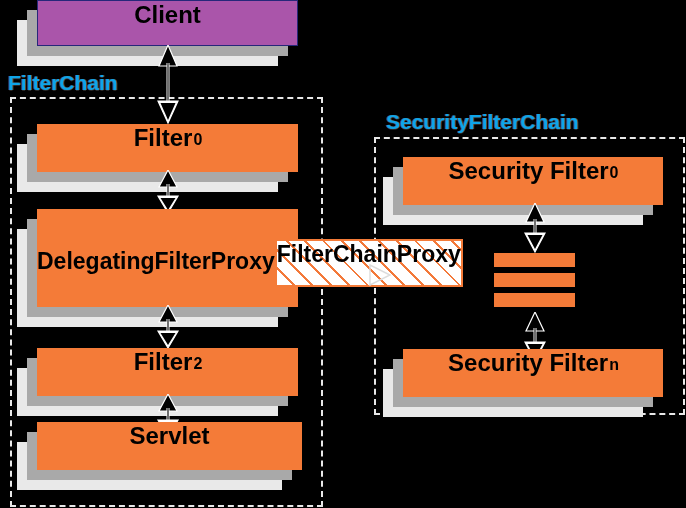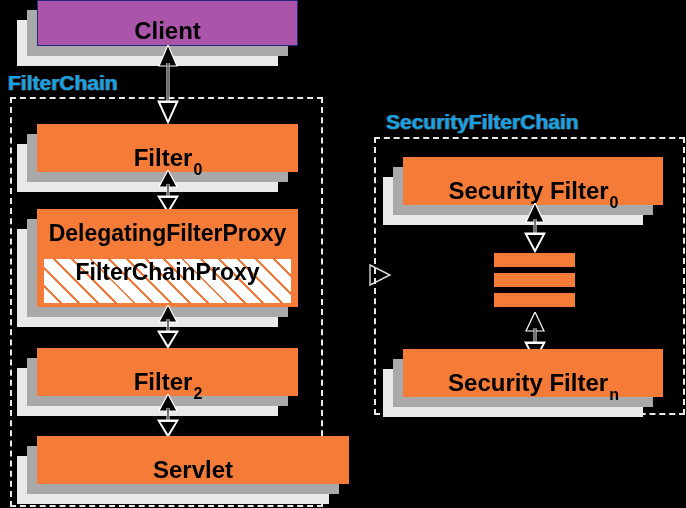--- a/index.html
+++ b/index.html
@@ -57,36 +57,36 @@
     background: #a9a9a9;
   }
   .node .face {
     position: absolute;
     left: 0;
     top: 0;
     width: 100%;
     height: 100%;
     box-sizing: border-box;
     display: flex;
-    align-items: flex-end;
+    align-items: flex-start;
     justify-content: center;
     background: #f47b38;
     color: #000000;
     font-size: 24px;
     font-weight: bold;
     white-space: nowrap;
   }
   .node.purple .face {
     background: #aa55aa;
     border: 1px solid #27277a;
   }
   .node.stacked .face {
     align-items: flex-start;
     padding-top: 5px;
-    flex-direction: column;
+    flex-direction: row;
     justify-content: flex-start;
     align-items: center;
   }
 
   .sub {
     font-size: 16px;
     vertical-align: sub;
     position: relative;
     top: 7px;
     left: 1px;
@@ -218,21 +218,21 @@
   <div class="arrow" style="left:156px; top:394px;">
     <svg width="24" height="44" viewBox="0 0 24 44">
       <polygon points="12,0 21,17 3,17" fill="#000000" stroke="#ffffff" stroke-width="1.2"></polygon>
       <line x1="12" y1="14" x2="12" y2="30" stroke="#ffffff" stroke-width="3"></line>
       <line x1="12" y1="14" x2="12" y2="30" stroke="#111111" stroke-width="1.2"></line>
       <polygon points="12,43 22,26 2,26" fill="#ffffff" stroke="#ffffff" stroke-width="1.2"></polygon>
       <polygon points="12,40 19.5,28 4.5,28" fill="#000000"></polygon>
     </svg>
   </div>
 
-  <div class="node" style="left:37px; top:436px; width:312px; height:48px;">
+  <div class="node" style="left:37px; top:422px; width:265px; height:48px;">
     <div class="shadow-far"></div>
     <div class="shadow-near"></div>
     <div class="face">
       <span>Servlet</span>
     </div>
   </div>
 
   <div class="cross-arrow" style="left:368px; top:262px;">
     <svg width="26" height="26" viewBox="0 0 26 26">
       <polygon points="2,3 22,13 2,23" fill="none" stroke="#dcdcdc" stroke-width="1.4"></polygon>

